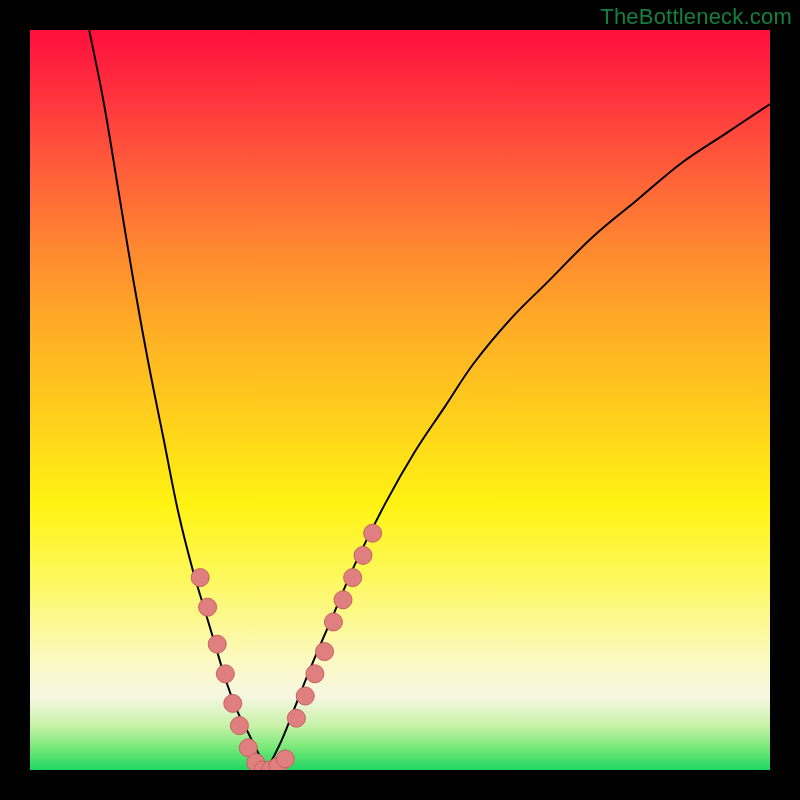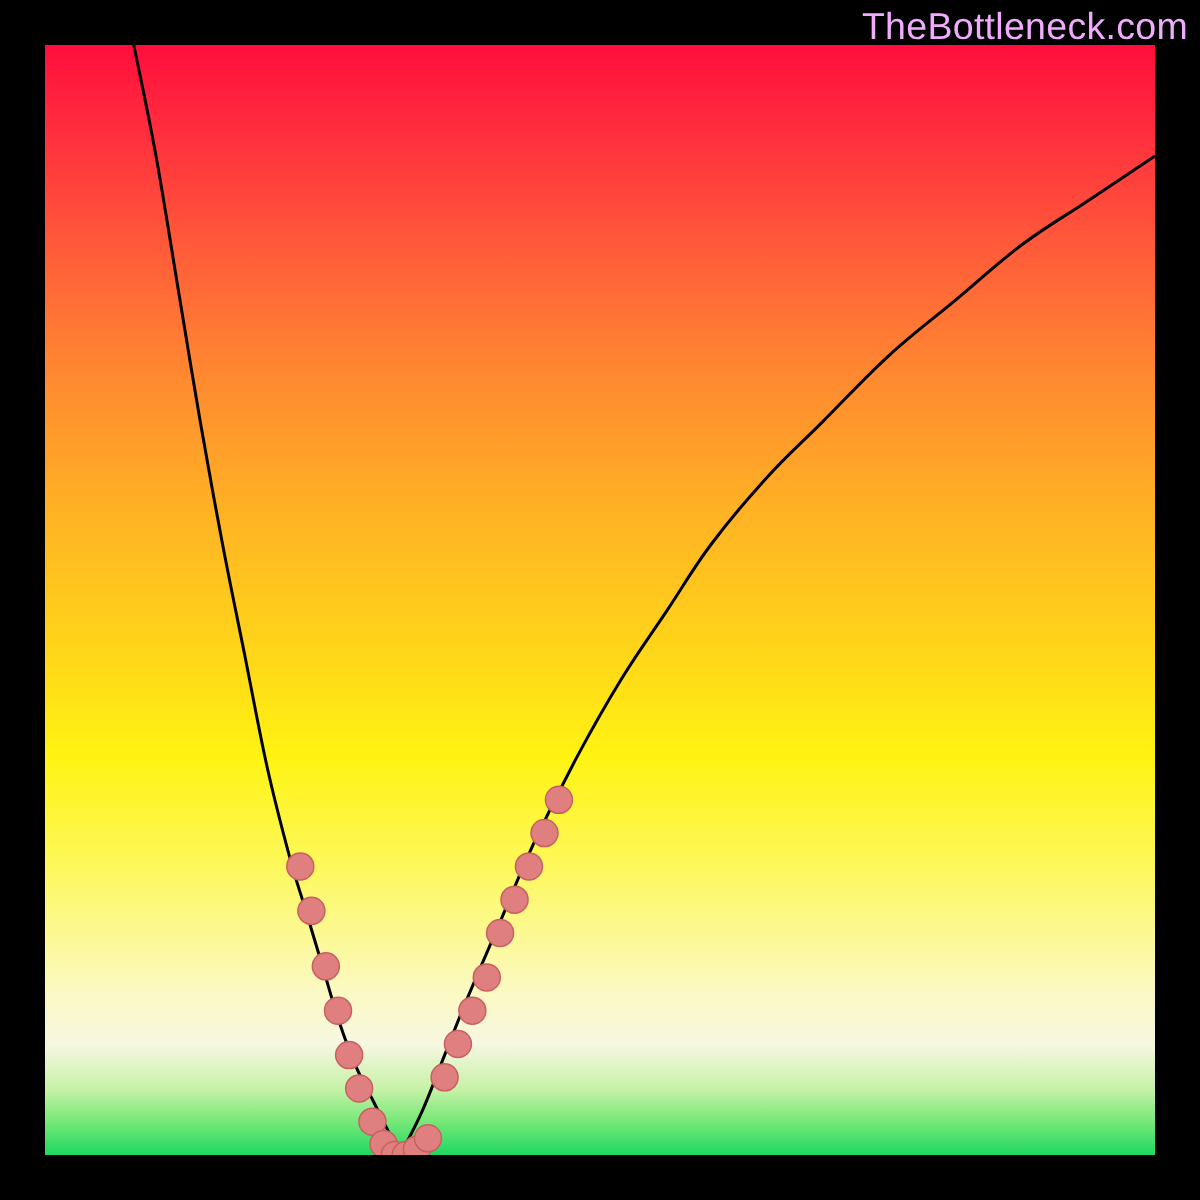--- a/index.html
+++ b/index.html
@@ -47,22 +47,22 @@
   svg.curves {
     position: absolute;
     left: 0; top: 0;
     width: 740px;
     height: 740px;
   }
   .watermark {
     position: absolute;
     top: 4px;
     right: 8px;
-    color: #f0abfc;
-    font-size: 25px;
+    color: #15803d;
+    font-size: 22px;
     letter-spacing: 0.2px;
     user-select: none;
   }
 </style>
 </head>
 <body>
 
 <div class="stage">
   <div class="watermark">TheBottleneck.com</div>
 

